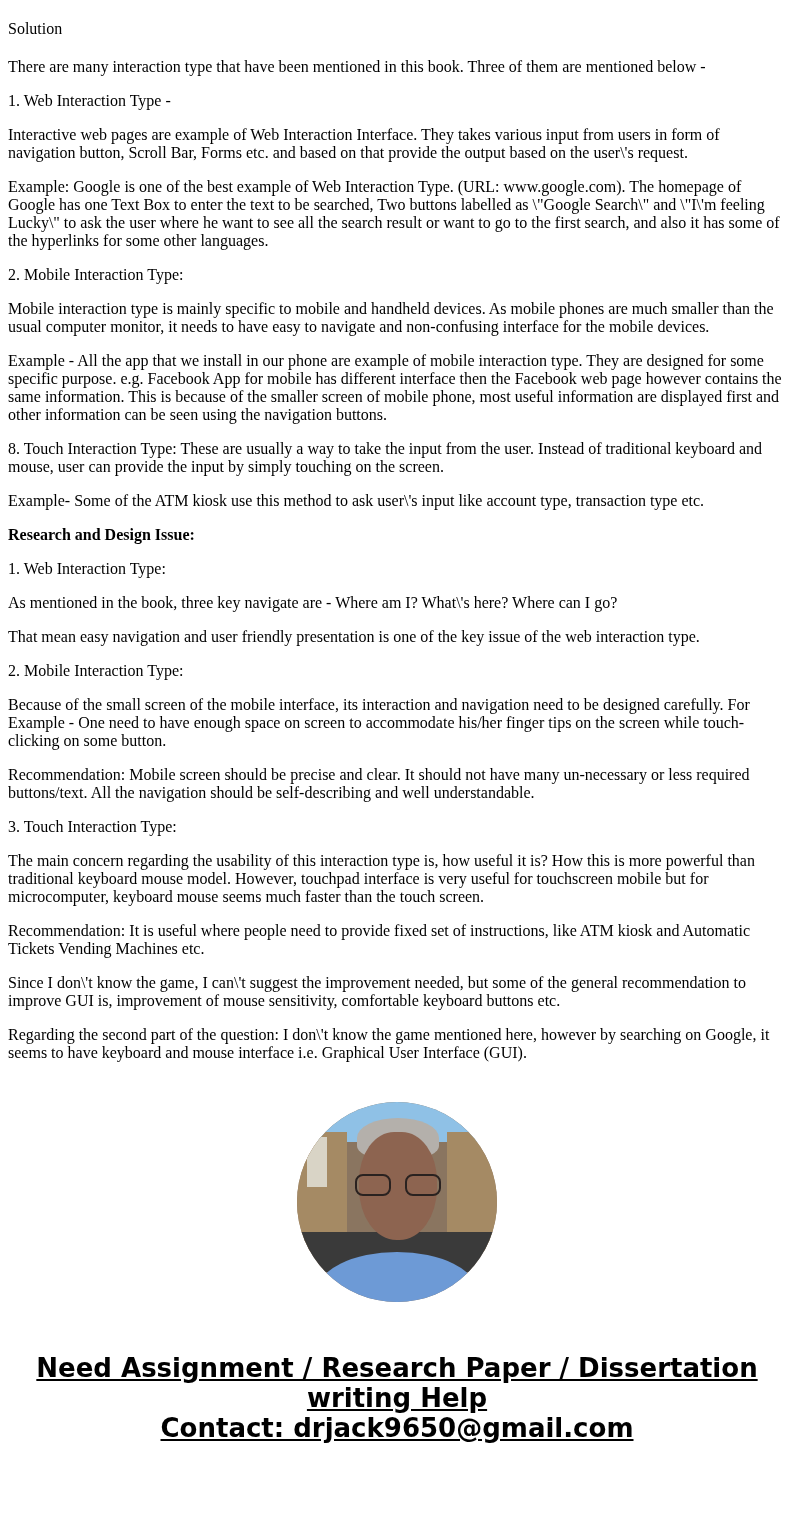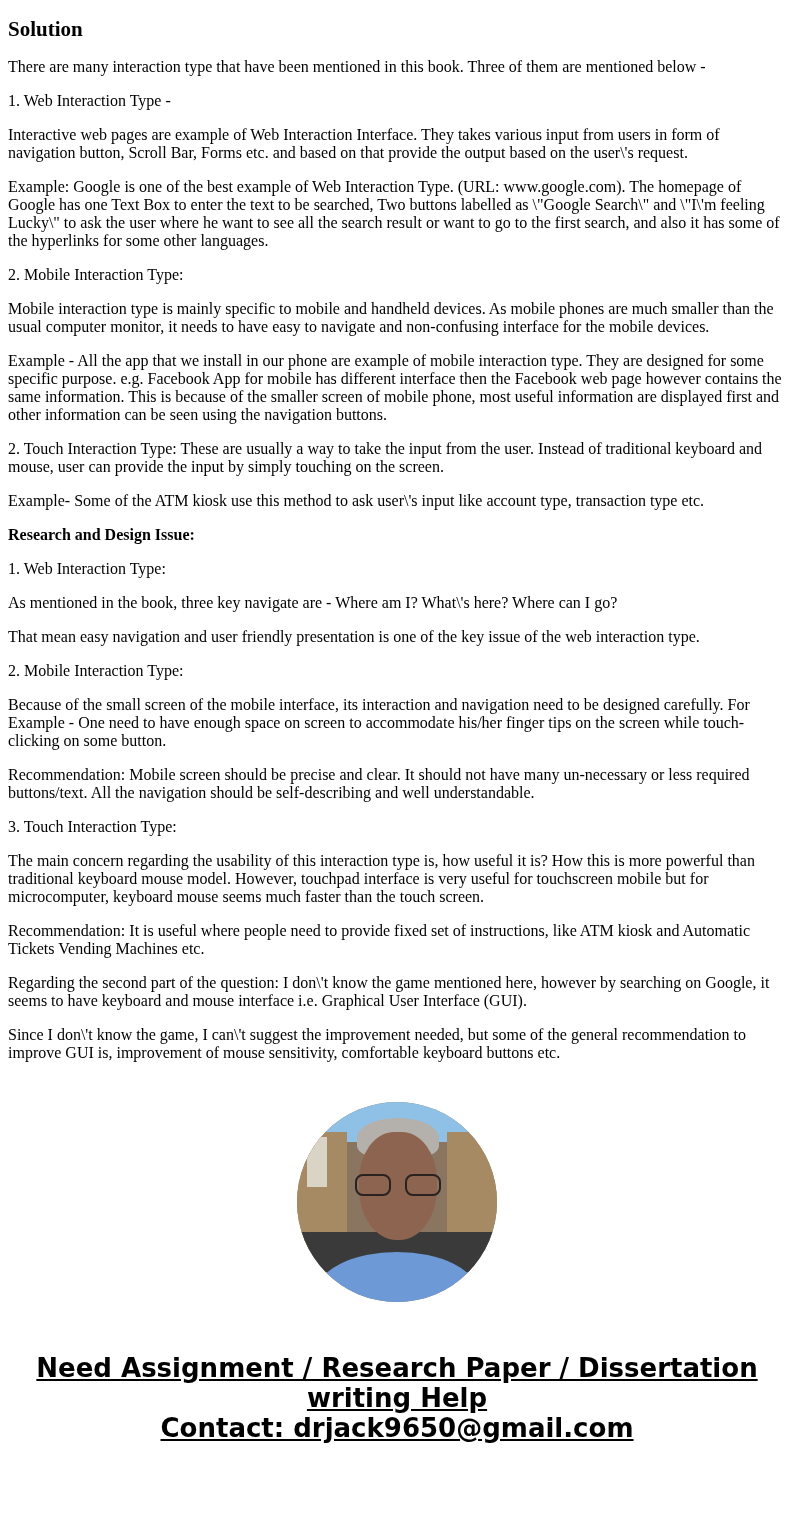--- a/index.html
+++ b/index.html
@@ -6,22 +6,22 @@
     body {
       width: 794px;
       min-height: 1523px;
       font-family: "Liberation Serif", "DejaVu Serif", serif;
       color: #000;
       font-size: 16px;
       line-height: 18px;
     }
     .content { padding: 8px 8px 0 8px; }
     h3 {
-      font-size: 21px;
-      font-weight: bold;
+      font-size: 16px;
+      font-weight: normal;
       margin: 10px 0 18px 0;
       line-height: 22px;
     }
     p { margin: 0 0 16px 0; }
     p.bold { font-weight: bold; }
     .profile-wrap {
       display: flex;
       justify-content: center;
       margin-top: 40px;
     }
@@ -63,36 +63,36 @@
 <div class="content">
   <h3>Solution</h3>
 
   <p>There are many interaction type that have been mentioned in this book. Three of them are mentioned below -</p>
   <p>1. Web Interaction Type -</p>
   <p>Interactive web pages are example of Web Interaction Interface. They takes various input from users in form of navigation button, Scroll Bar, Forms etc. and based on that provide the output based on the user\'s request.</p>
   <p>Example: Google is one of the best example of Web Interaction Type. (URL: www.google.com). The homepage of Google has one Text Box to enter the text to be searched, Two buttons labelled as \"Google Search\" and \"I\'m feeling Lucky\" to ask the user where he want to see all the search result or want to go to the first search, and also it has some of the hyperlinks for some other languages.</p>
   <p>2. Mobile Interaction Type:</p>
   <p>Mobile interaction type is mainly specific to mobile and handheld devices. As mobile phones are much smaller than the usual computer monitor, it needs to have easy to navigate and non-confusing interface for the mobile devices.</p>
   <p>Example - All the app that we install in our phone are example of mobile interaction type. They are designed for some specific purpose. e.g. Facebook App for mobile has different interface then the Facebook web page however contains the same information. This is because of the smaller screen of mobile phone, most useful information are displayed first and other information can be seen using the navigation buttons.</p>
-  <p>2. Touch Interaction Type: These are usually a way to take the input from the user. Instead of traditional keyboard and mouse, user can provide the input by simply touching on the screen.</p>
+  <p>8. Touch Interaction Type: These are usually a way to take the input from the user. Instead of traditional keyboard and mouse, user can provide the input by simply touching on the screen.</p>
   <p>Example- Some of the ATM kiosk use this method to ask user\'s input like account type, transaction type etc.</p>
 
   <p class="bold">Research and Design Issue:</p>
 
   <p>1. Web Interaction Type:</p>
   <p>As mentioned in the book, three key navigate are - Where am I? What\'s here? Where can I go?</p>
   <p>That mean easy navigation and user friendly presentation is one of the key issue of the web interaction type.</p>
   <p>2. Mobile Interaction Type:</p>
   <p>Because of the small screen of the mobile interface, its interaction and navigation need to be designed carefully. For Example - One need to have enough space on screen to accommodate his/her finger tips on the screen while touch-clicking on some button.</p>
   <p>Recommendation: Mobile screen should be precise and clear. It should not have many un-necessary or less required buttons/text. All the navigation should be self-describing and well understandable.</p>
   <p>3. Touch Interaction Type:</p>
   <p>The main concern regarding the usability of this interaction type is, how useful it is? How this is more powerful than traditional keyboard mouse model. However, touchpad interface is very useful for touchscreen mobile but for microcomputer, keyboard mouse seems much faster than the touch screen.</p>
   <p>Recommendation: It is useful where people need to provide fixed set of instructions, like ATM kiosk and Automatic Tickets Vending Machines etc.</p>
+  <p>Since I don\'t know the game, I can\'t suggest the improvement needed, but some of the general recommendation to improve GUI is, improvement of mouse sensitivity, comfortable keyboard buttons etc.</p>
   <p>Regarding the second part of the question: I don\'t know the game mentioned here, however by searching on Google, it seems to have keyboard and mouse interface i.e. Graphical User Interface (GUI).</p>
-  <p>Since I don\'t know the game, I can\'t suggest the improvement needed, but some of the general recommendation to improve GUI is, improvement of mouse sensitivity, comfortable keyboard buttons etc.</p>
 </div>
 
 <div class="profile-wrap">
   <div class="avatar">
     <div class="sky"></div>
     <div class="wall-l"></div>
     <div class="wall-r"></div>
     <div class="frame"></div>
     <div class="dark"></div>
     <div class="shirt"></div>

